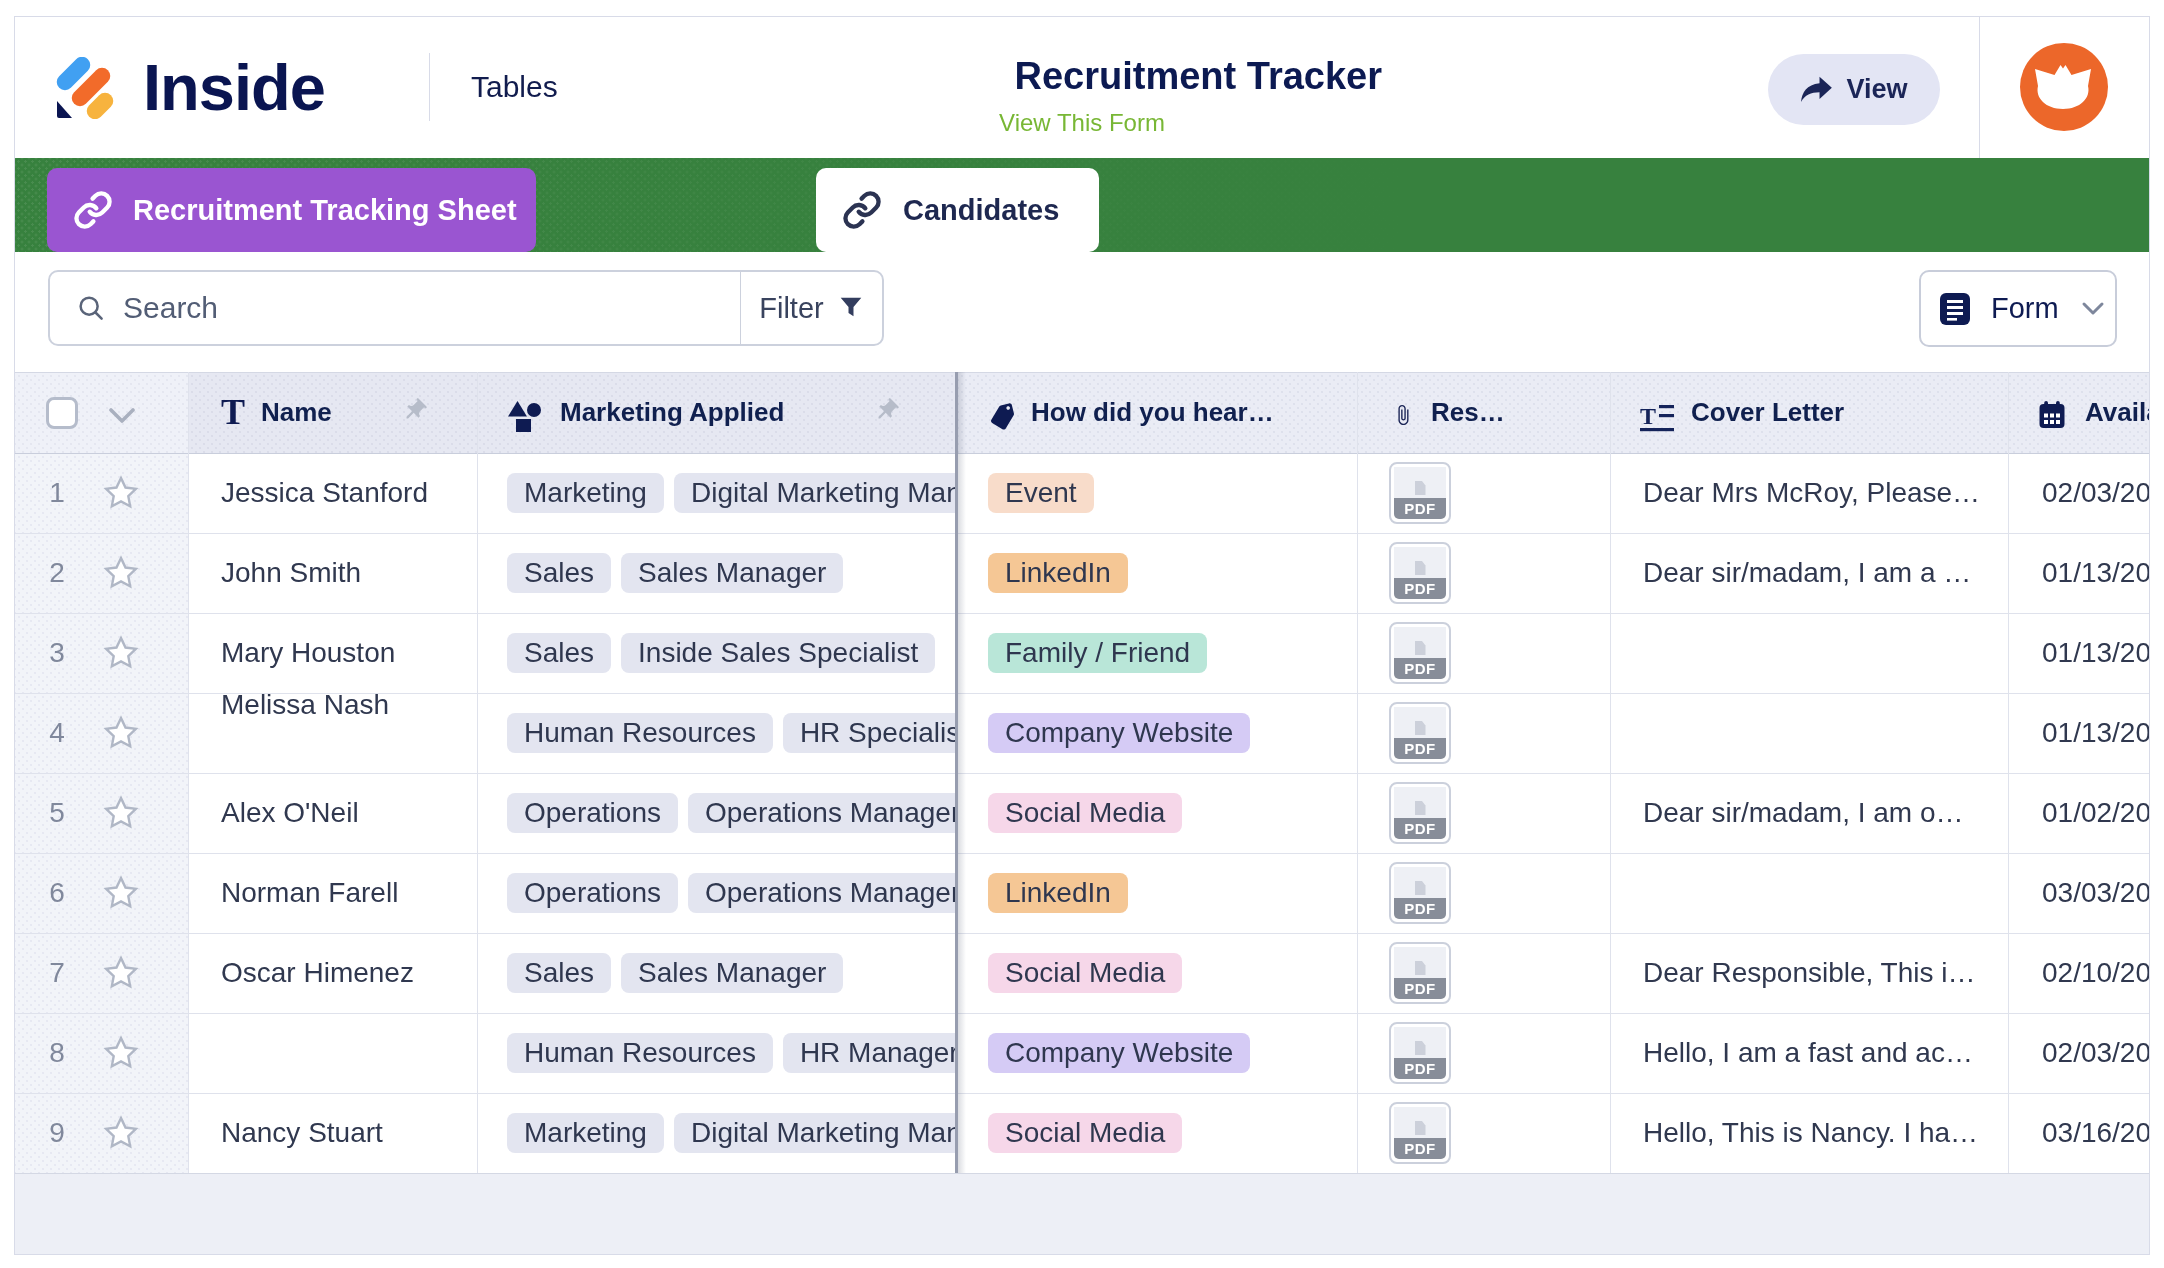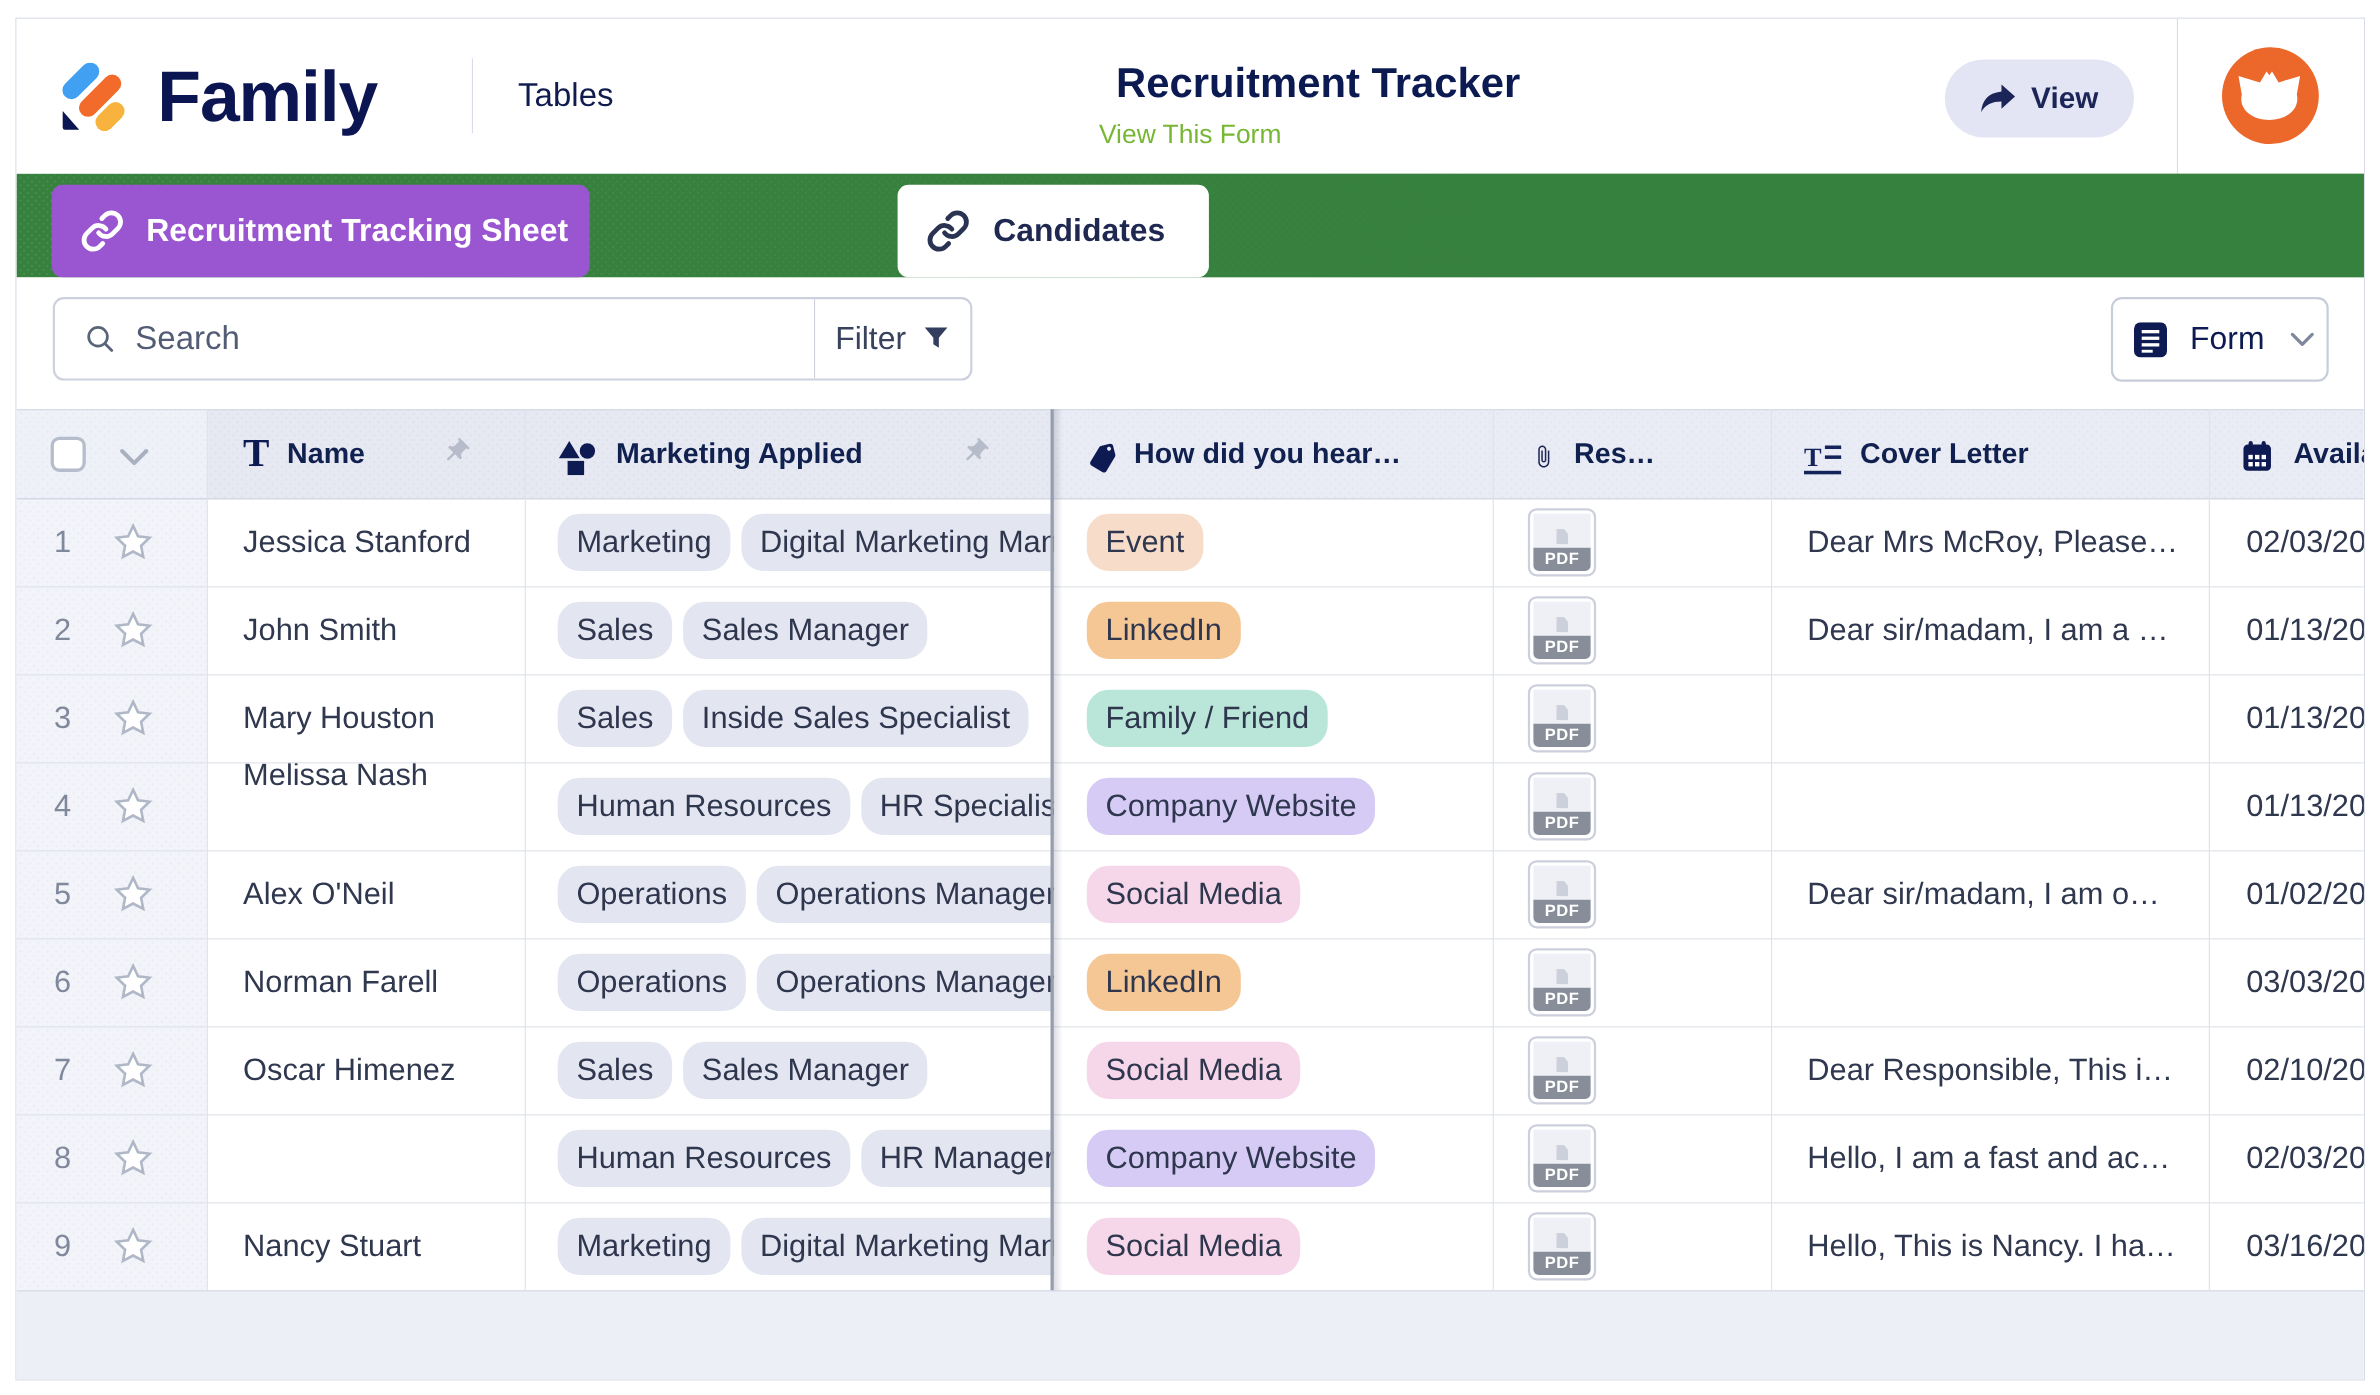--- a/index.html
+++ b/index.html
@@ -14,21 +14,21 @@
     background-image:
       radial-gradient(circle, var(--dot) .7px, rgba(0,0,0,0) 1.05px),
       radial-gradient(circle, var(--dot) .7px, rgba(0,0,0,0) 1.05px);
     background-size: 8px 8px;
     background-position: 0 0, 4px 4px;
   }
   .vline { position:absolute; width:1px; background:#dfe2ec; }
   .hline { position:absolute; height:1px; background:#dfe2ec; }
   .row-flex { display:flex; align-items:center; }
   .chip {
-    height:52px; border-radius:20px; display:inline-flex; align-items:center;
+    height:40px; border-radius:8px; display:inline-flex; align-items:center;
     padding:0 17px; font-size:28px; color:#2f374f; white-space:nowrap; flex:0 0 auto;
   }
   .cell-text { font-size:28px; color:#30384f; white-space:nowrap; }
   .hdr-label { font-size:26px; font-weight:bold; color:#10204f; white-space:nowrap; }
   .tab {
     position:absolute; top:151px; height:84px; border-radius:10px;
     display:flex; align-items:center; font-size:29px; font-weight:bold;
   }
 </style>
 </head>
@@ -37,21 +37,21 @@
 
 <div class="abs" style="left:0;top:0;width:2134px;height:141px;background:#fff;">
 
   <svg class="abs" style="left:41px;top:40px;" width="58" height="62" viewBox="0 0 58 62">
     <line x1="9" y1="25" x2="26" y2="8" stroke="#41a0f2" stroke-width="16.5" stroke-linecap="round"></line>
     <line x1="24" y1="41" x2="46" y2="19" stroke="#f26b2a" stroke-width="16.5" stroke-linecap="round"></line>
     <line x1="39" y1="54" x2="49" y2="44" stroke="#f7b33e" stroke-width="16.5" stroke-linecap="round"></line>
     <path d="M1 44 L1 59 Q1 61 3 61 L16 61 Z" fill="#0a1551"></path>
   </svg>
 
-  <div class="abs nav" style="left:128px;top:36px;height:68px;display:flex;align-items:center;font-size:65px;font-weight:bold;letter-spacing:-1px;">Family</div>
+  <div class="abs nav" style="left:128px;top:36px;height:68px;display:flex;align-items:center;font-size:65px;font-weight:bold;letter-spacing:-1px;">Inside</div>
   <div class="abs" style="left:414px;top:36px;width:1px;height:68px;background:#d8dbe8;"></div>
   <div class="abs" style="left:456px;top:36px;height:68px;display:flex;align-items:center;font-size:30px;color:#111c4e;">Tables</div>
 
   <div class="abs" style="left:767px;top:38px;width:600px;text-align:right;font-size:38px;font-weight:bold;color:#0c1a52;">Recruitment Tracker</div>
   <div class="abs" style="left:767px;top:92px;width:600px;text-align:center;font-size:24px;color:#78b735;">View This Form</div>
 
   <div class="abs" style="left:1753px;top:37px;width:172px;height:71px;border-radius:36px;background:#e3e5f4;display:flex;align-items:center;justify-content:center;gap:12px;">
     <svg width="34" height="28" viewBox="0 0 24 20">
           <path d="M13.8 0.6 L22.6 8.4 L13.8 16.4 L13.8 11.6 C7.6 11.6 3.4 13.6 0.6 18.6 C1.2 11.6 4.6 6.2 13.8 5.2 Z" fill="#1b2557"></path>
         </svg>

